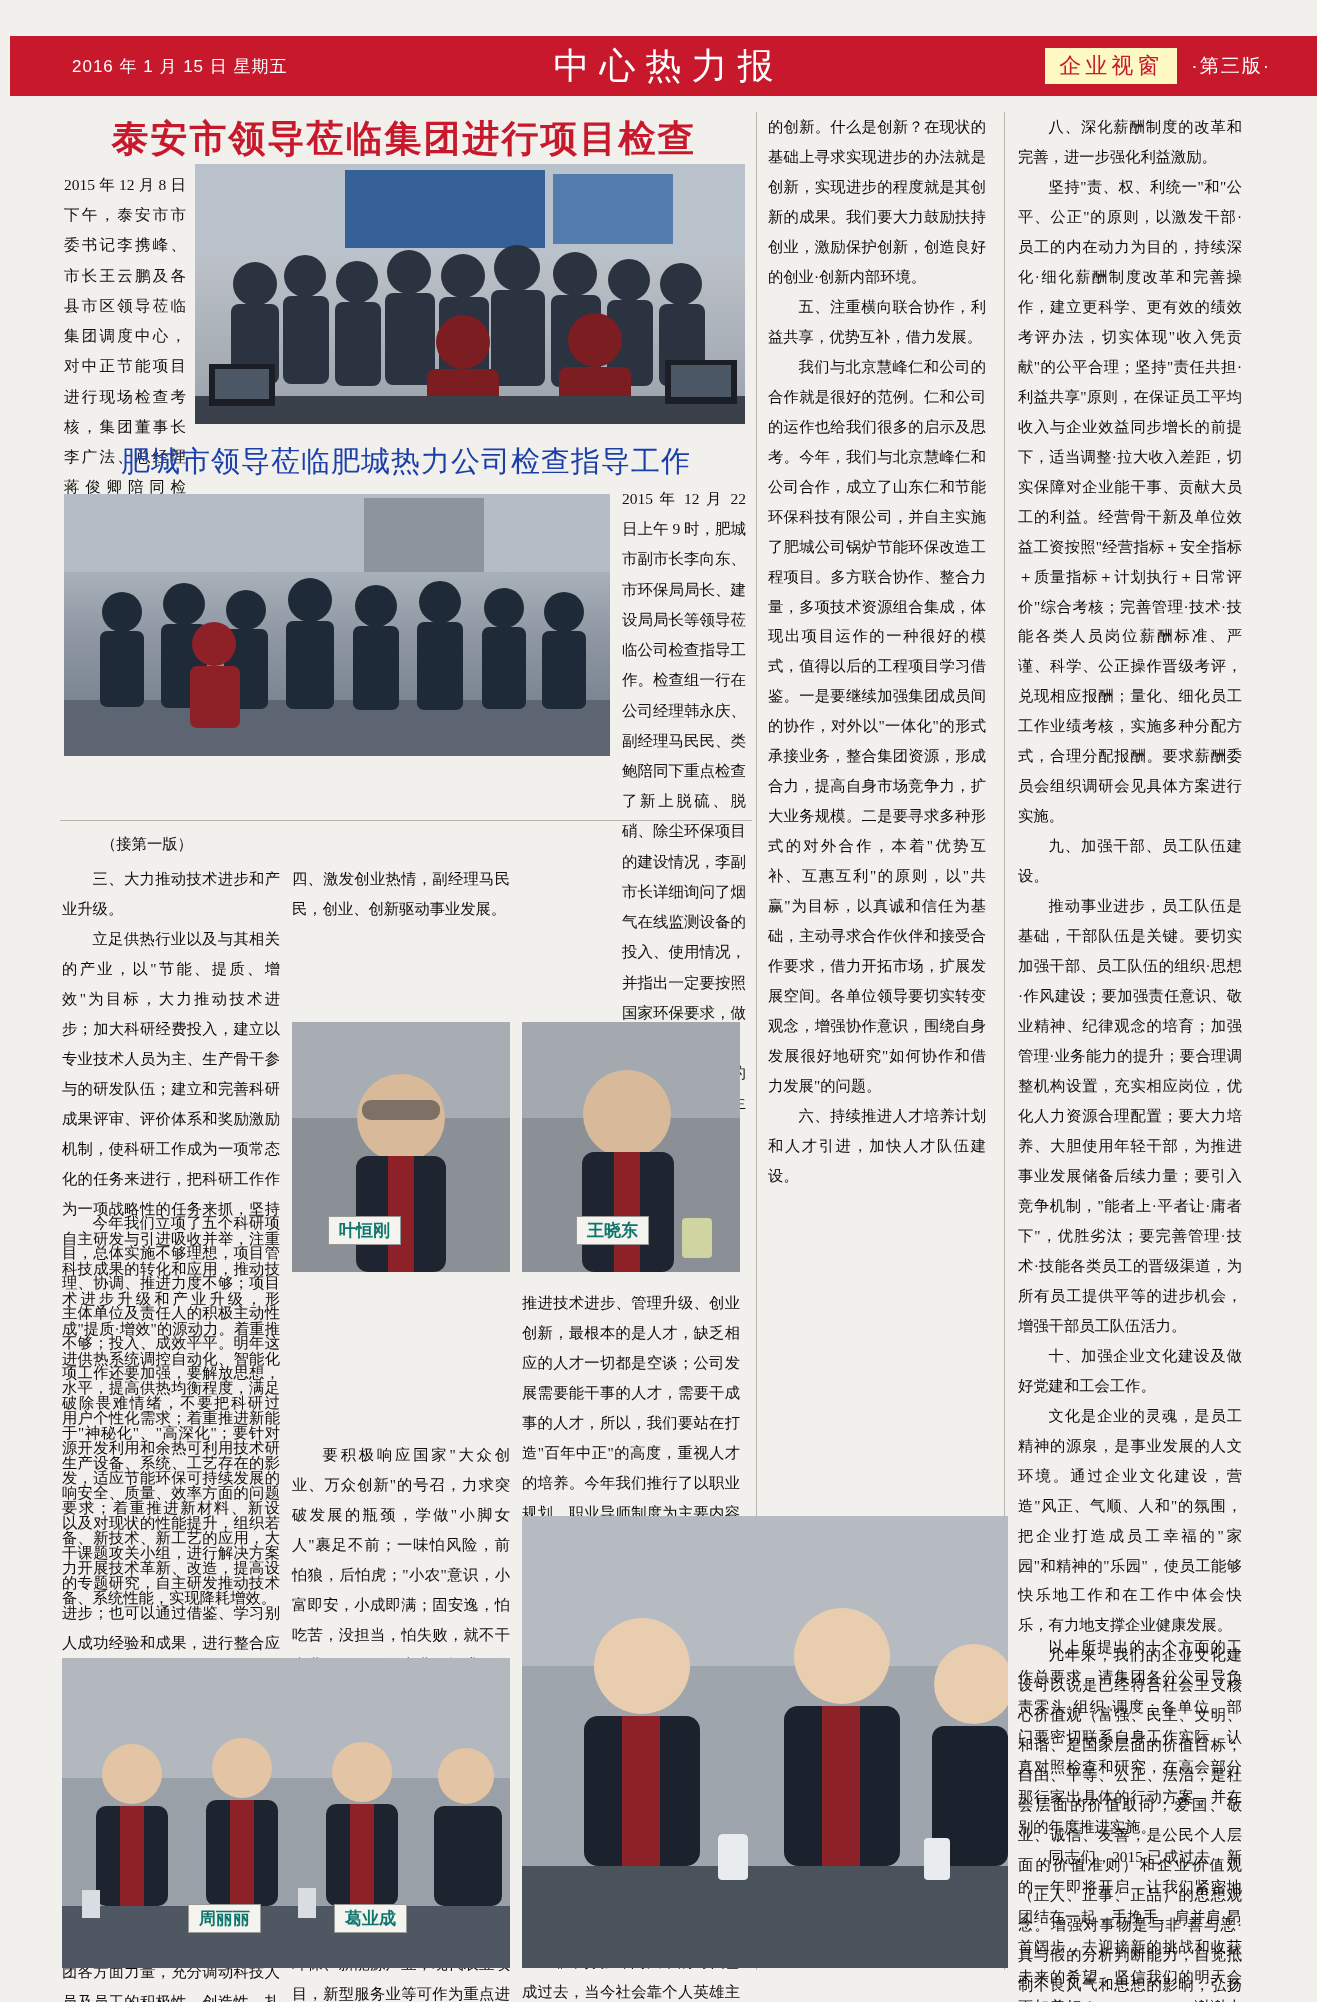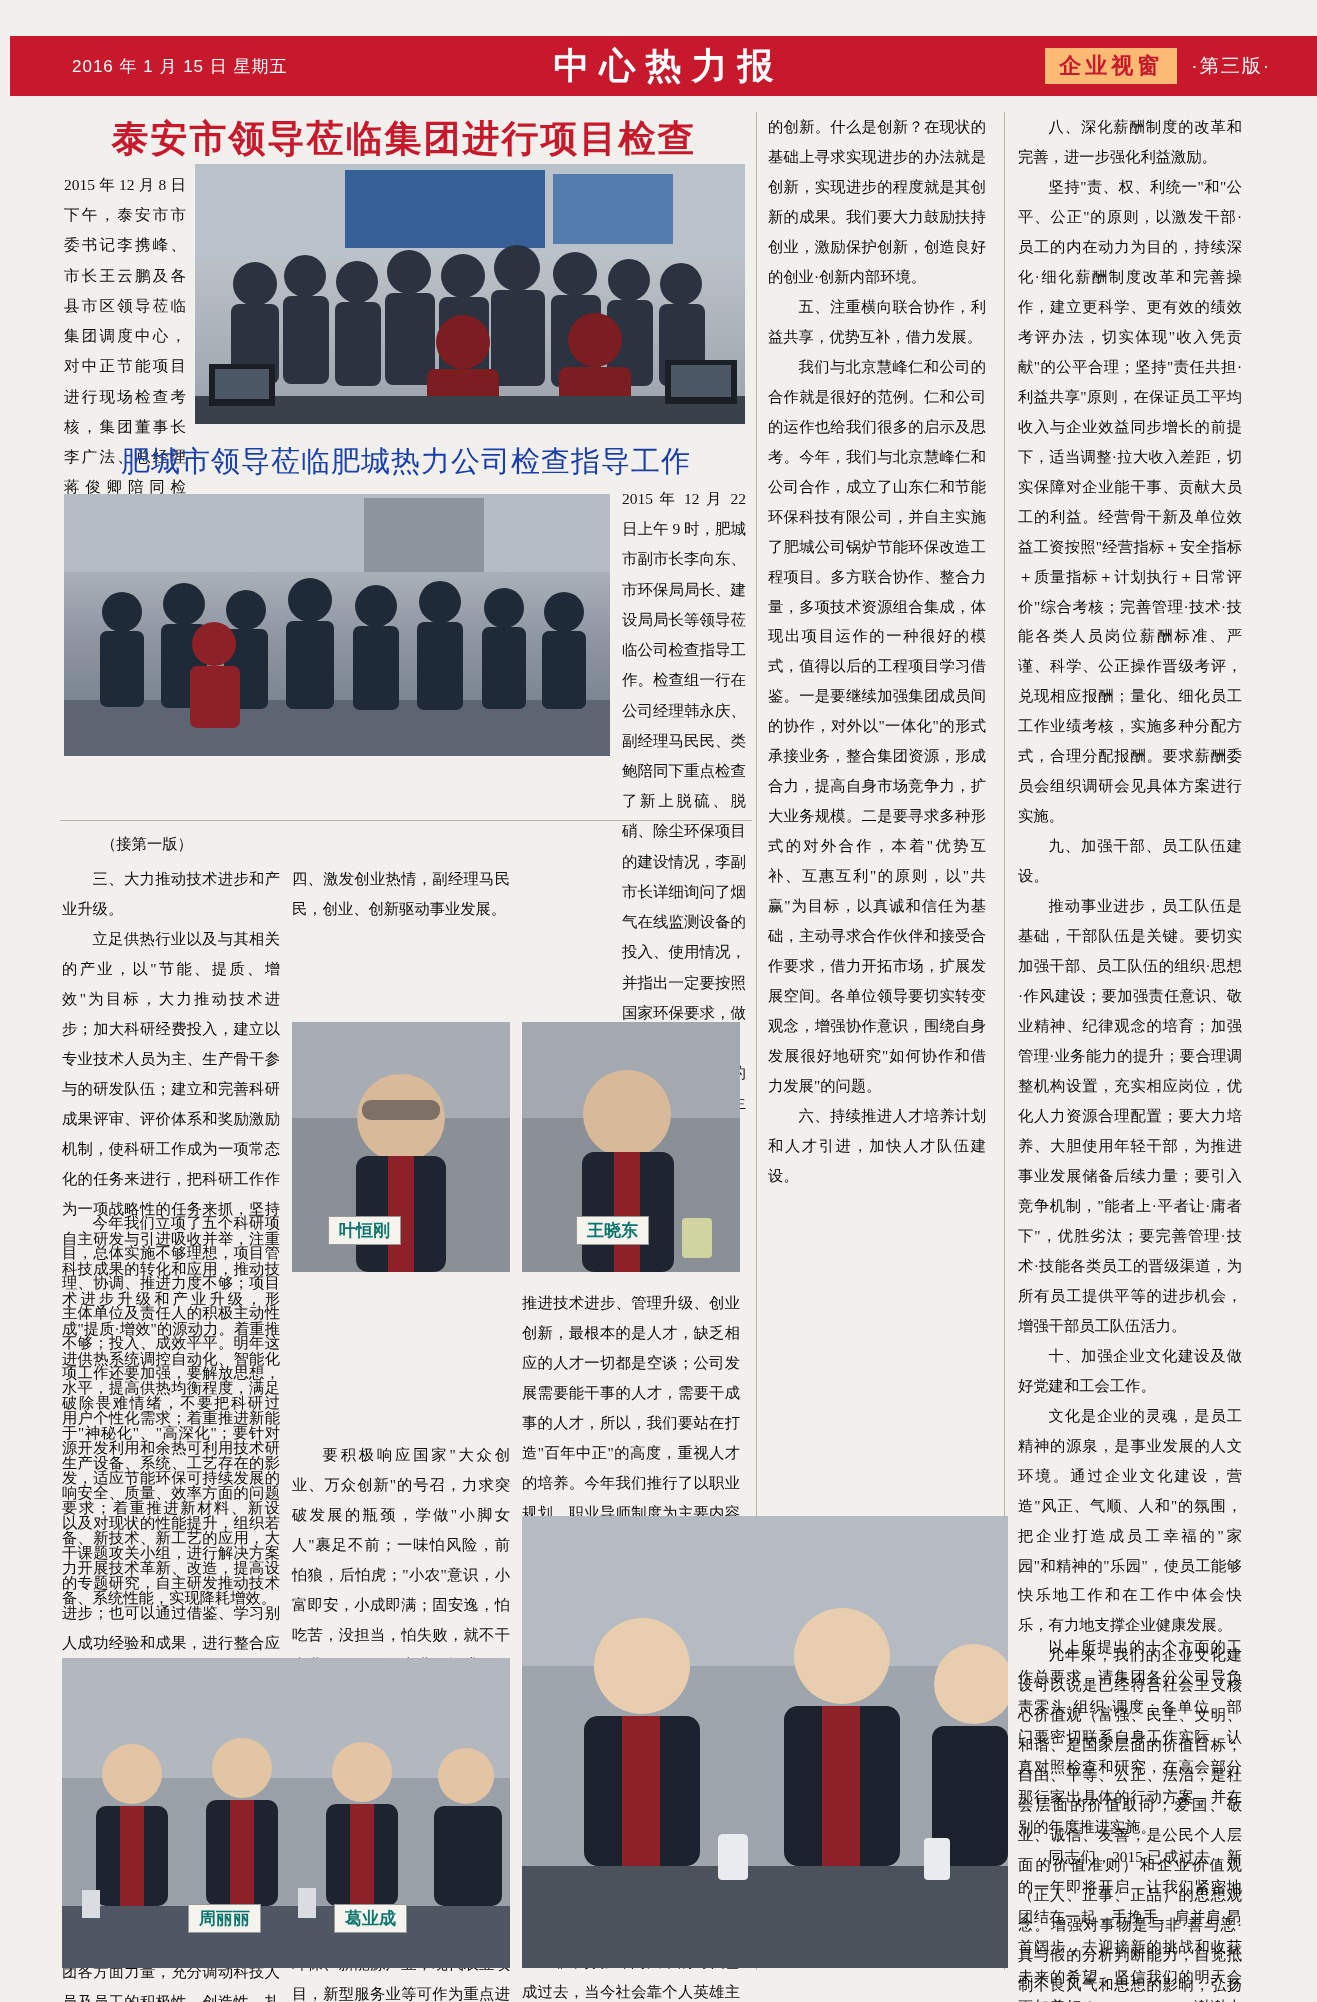--- a/index.html
+++ b/index.html
@@ -37,37 +37,37 @@
     margin-left: 62px;
     letter-spacing: 1px;
     white-space: nowrap;
   }
   .masthead-title {
     position: absolute;
     left: 50%;
     transform: translateX(-50%);
     color: #ffffff;
     font-size: 36px;
-    font-weight: bold;
+    font-weight: normal;
     letter-spacing: 10px;
     font-family: "Liberation Serif", serif;
     white-space: nowrap;
   }
   .masthead-right {
     position: absolute;
     right: 56px;
     display: flex;
     align-items: center;
     gap: 14px;
   }
   .masthead-badge {
-    background: #fdba74;
+    background: #fef9c3;
     color: #c8182b;
     font-size: 22px;
-    font-weight: bold;
+    font-weight: normal;
     padding: 3px 14px;
     letter-spacing: 4px;
     white-space: nowrap;
   }
   .masthead-page {
     color: #ffffff;
     font-size: 19px;
     letter-spacing: 2px;
     white-space: nowrap;
   }

